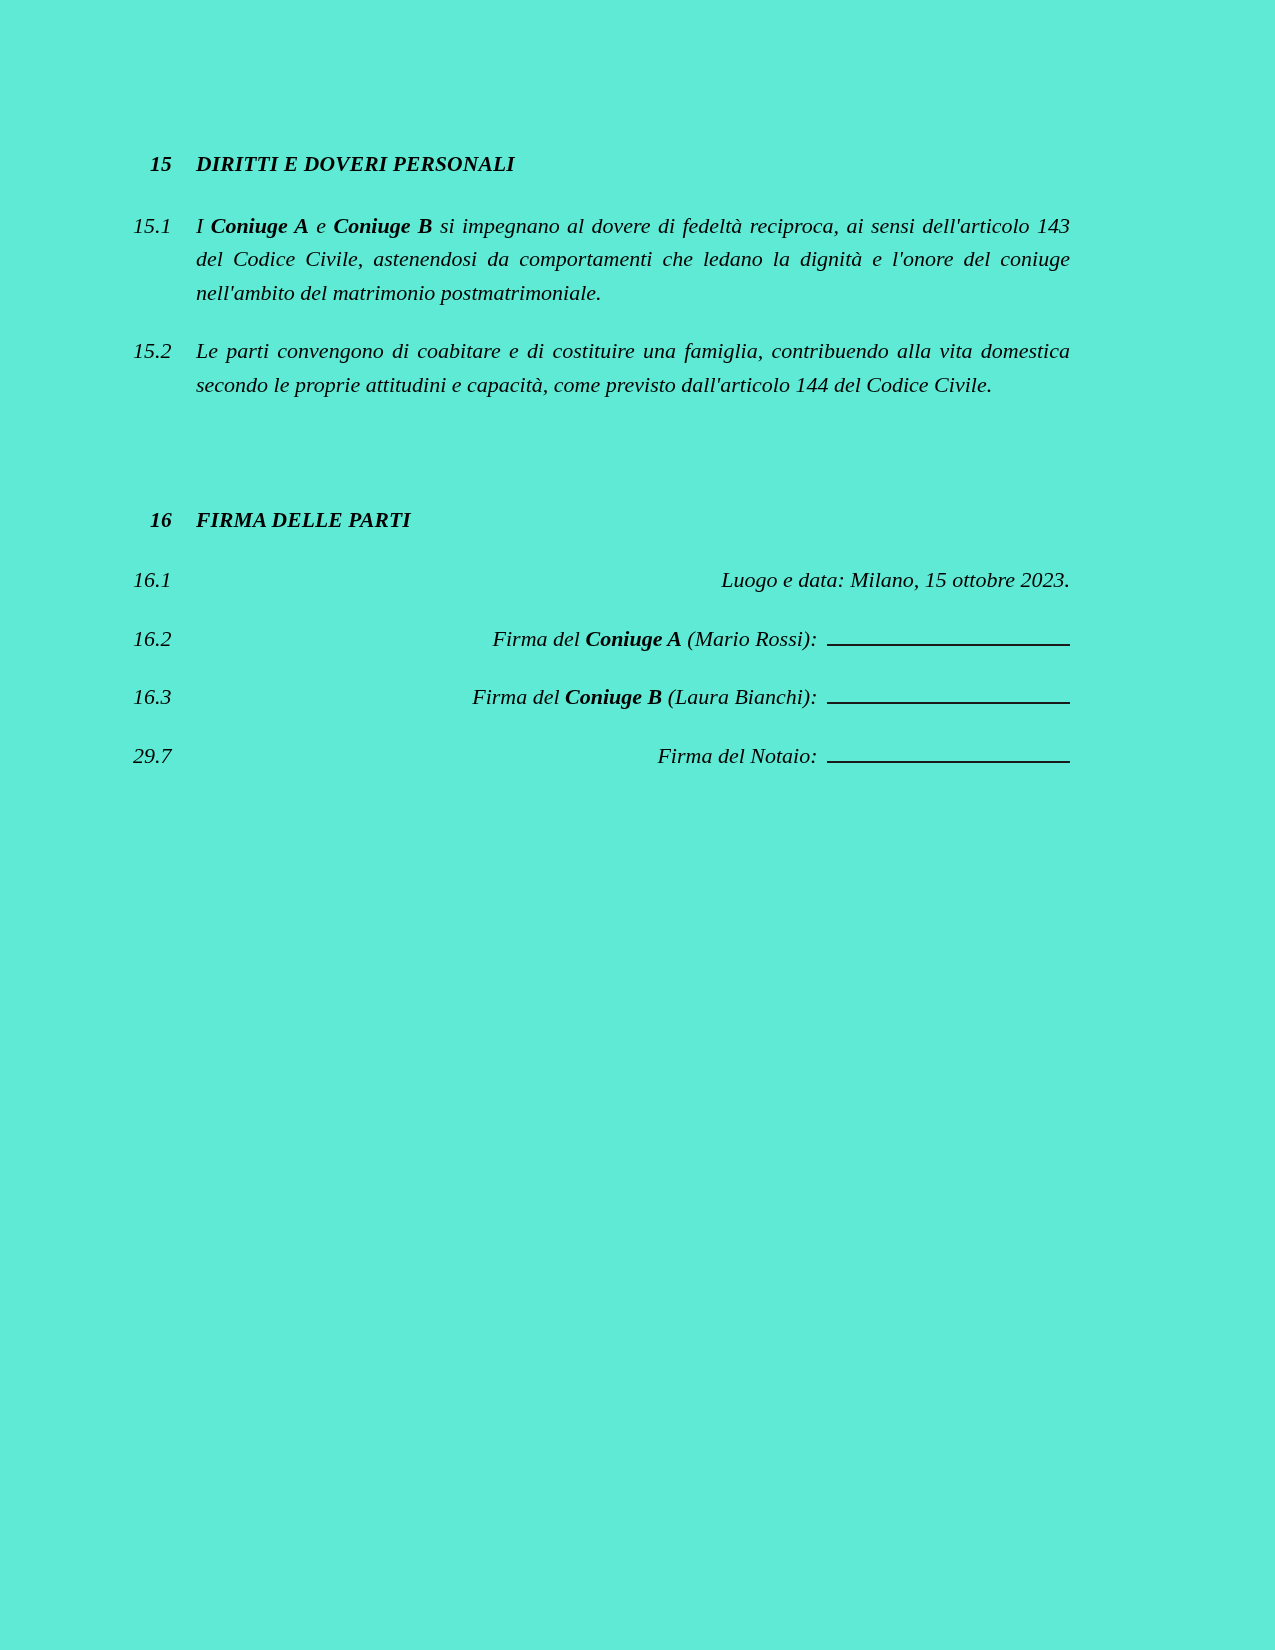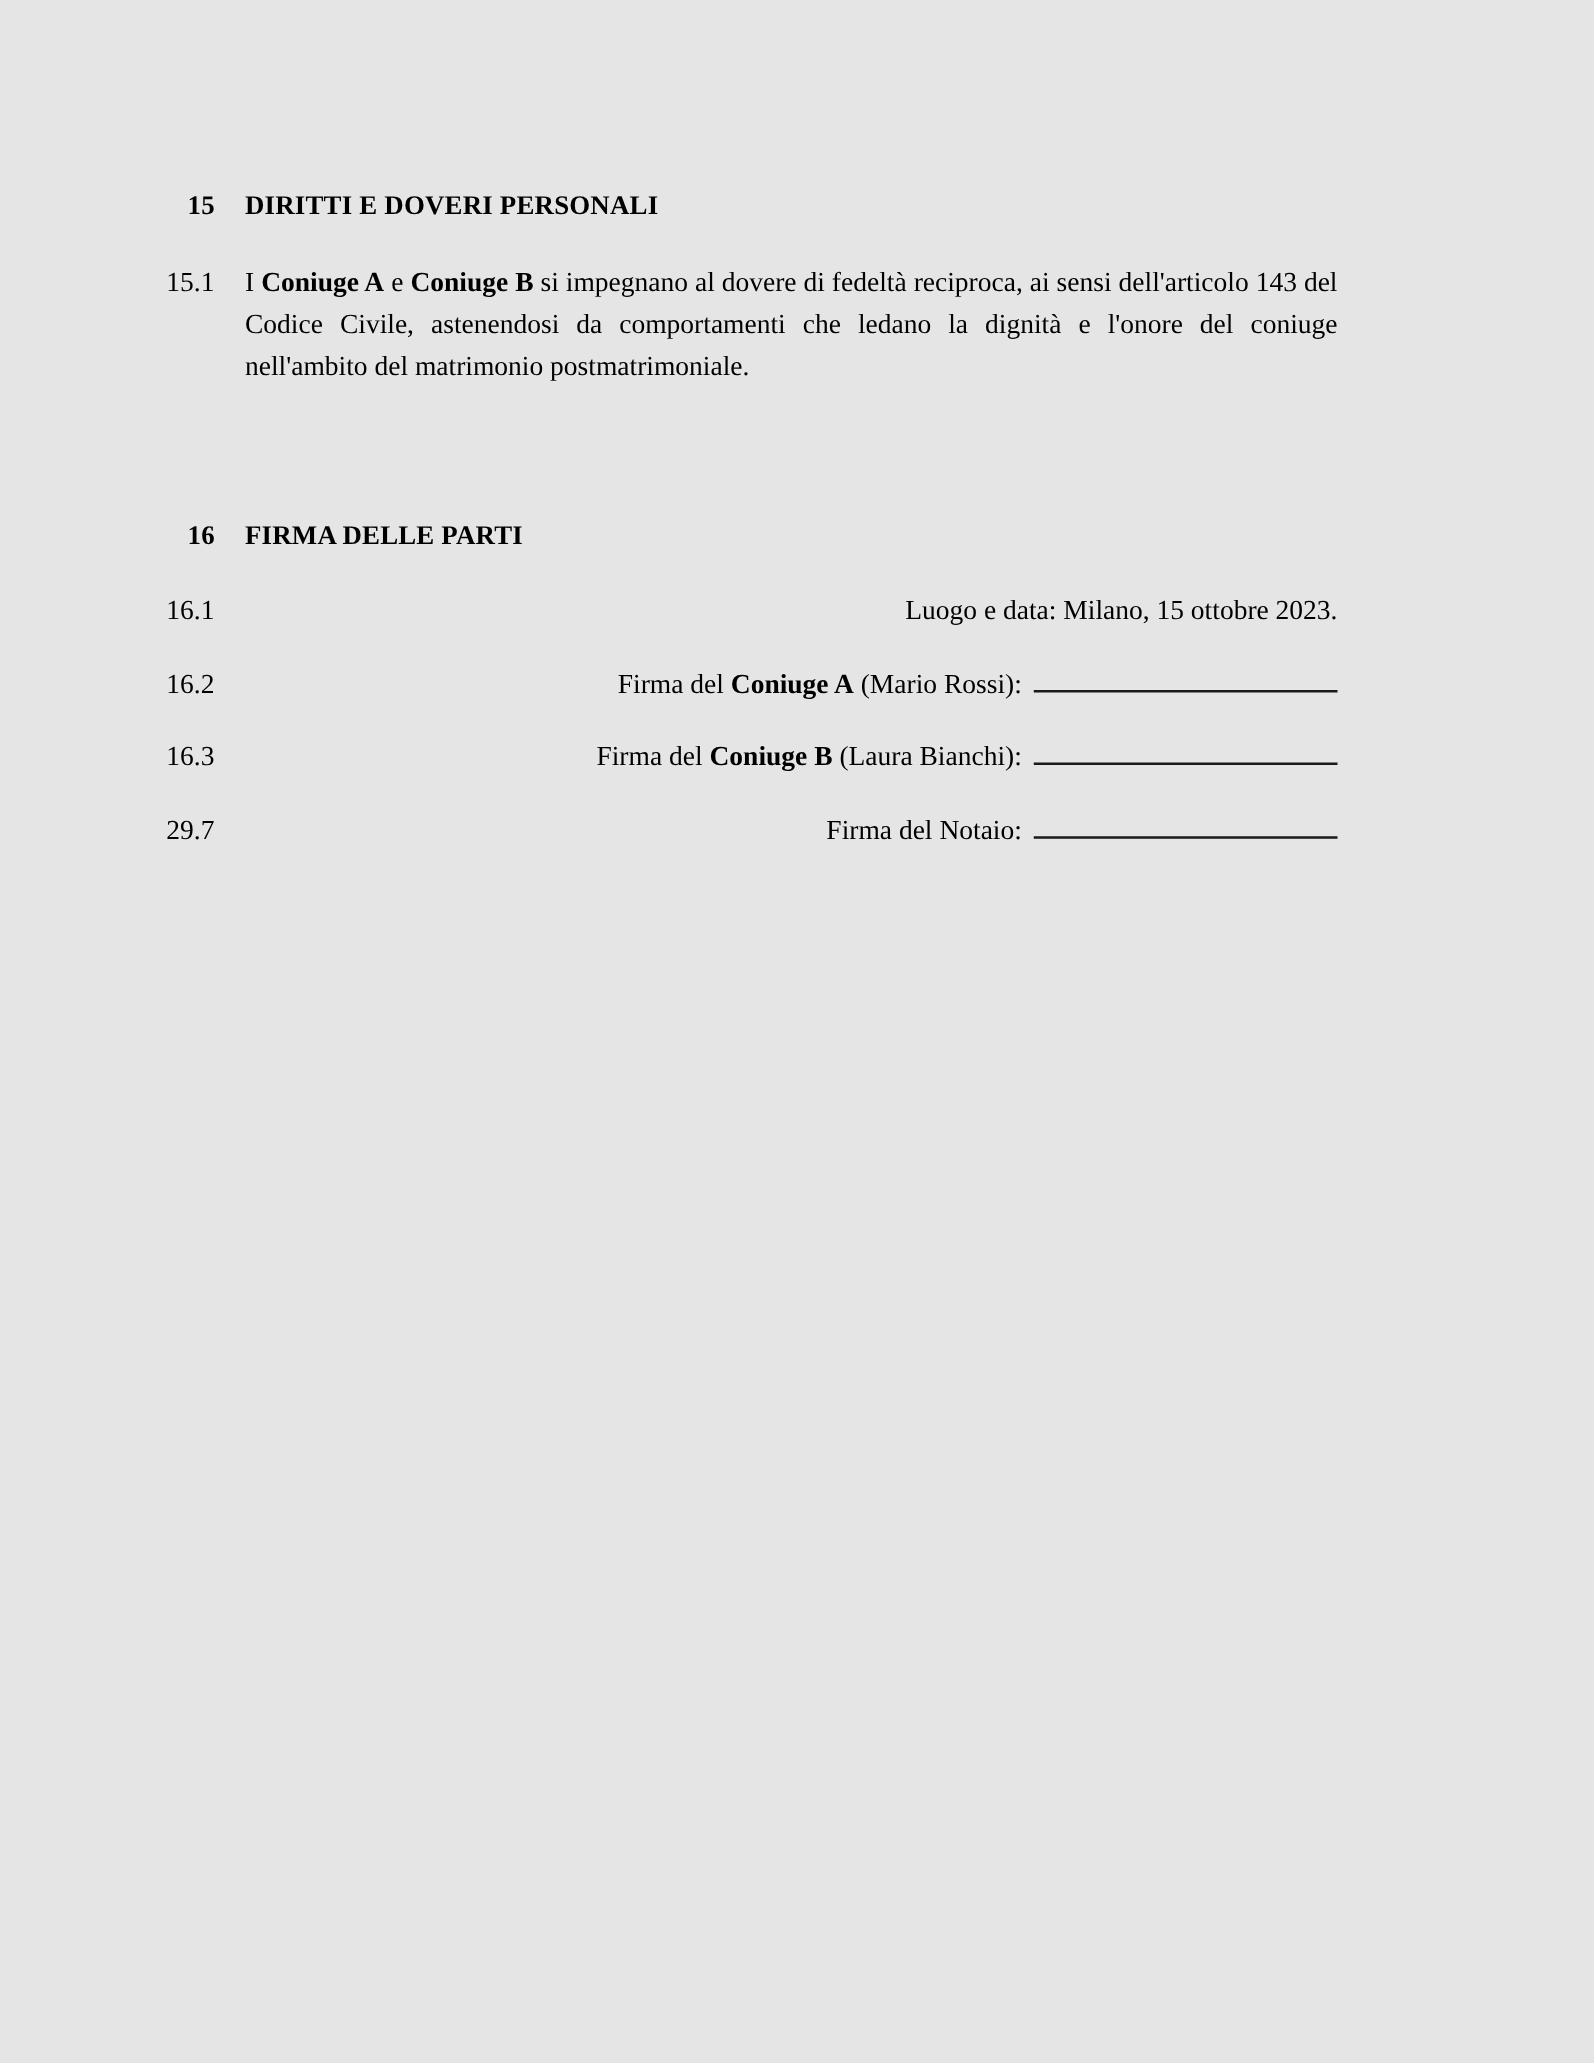--- a/index.html
+++ b/index.html
@@ -12,23 +12,24 @@
     height: 1650px;
     font-family: "Liberation Serif", "DejaVu Serif", serif;
     color: #000000;
     -webkit-font-smoothing: antialiased;
   }
 
   .page {
     position: relative;
     width: 1275px;
     height: 1650px;
-    background: #e5e5e5;
+    background: #5eead4;
     box-sizing: border-box;
     padding: 150px 205px 0 133px;
+    font-style: italic;
   }
 
   
   .section-head {
     display: flex;
     align-items: baseline;
     font-size: 21.5px;
     font-weight: bold;
     letter-spacing: 0.15px;
     line-height: 1.35;
@@ -95,20 +96,24 @@
   <div class="section-head">
     <span class="sec-num">15</span>
     <span class="sec-title">DIRITTI E DOVERI PERSONALI</span>
   </div>
 
   <div class="clause gap-after-head">
     <span class="clause-num">15.1</span>
     <span class="clause-body">I <b>Coniuge A</b> e <b>Coniuge B</b> si impegnano al dovere di fedeltà reciproca, ai sensi dell'articolo 143 del Codice Civile, astenendosi da comportamenti che ledano la dignità e l'onore del coniuge nell'ambito del matrimonio postmatrimoniale.</span>
   </div>
 
+  <div class="clause">
+    <span class="clause-num">15.2</span>
+    <span class="clause-body">Le parti convengono di coabitare e di costituire una famiglia, contribuendo alla vita domestica secondo le proprie attitudini e capacità, come previsto dall'articolo 144 del Codice Civile.</span>
+  </div>
 
 
   <div class="section-head gap-section-16">
     <span class="sec-num">16</span>
     <span class="sec-title">FIRMA DELLE PARTI</span>
   </div>
 
   <div class="clause no-justify gap-clause-16">
     <span class="clause-num">16.1</span>
     <span class="clause-body">Luogo e data: Milano, 15 ottobre 2023.</span>

